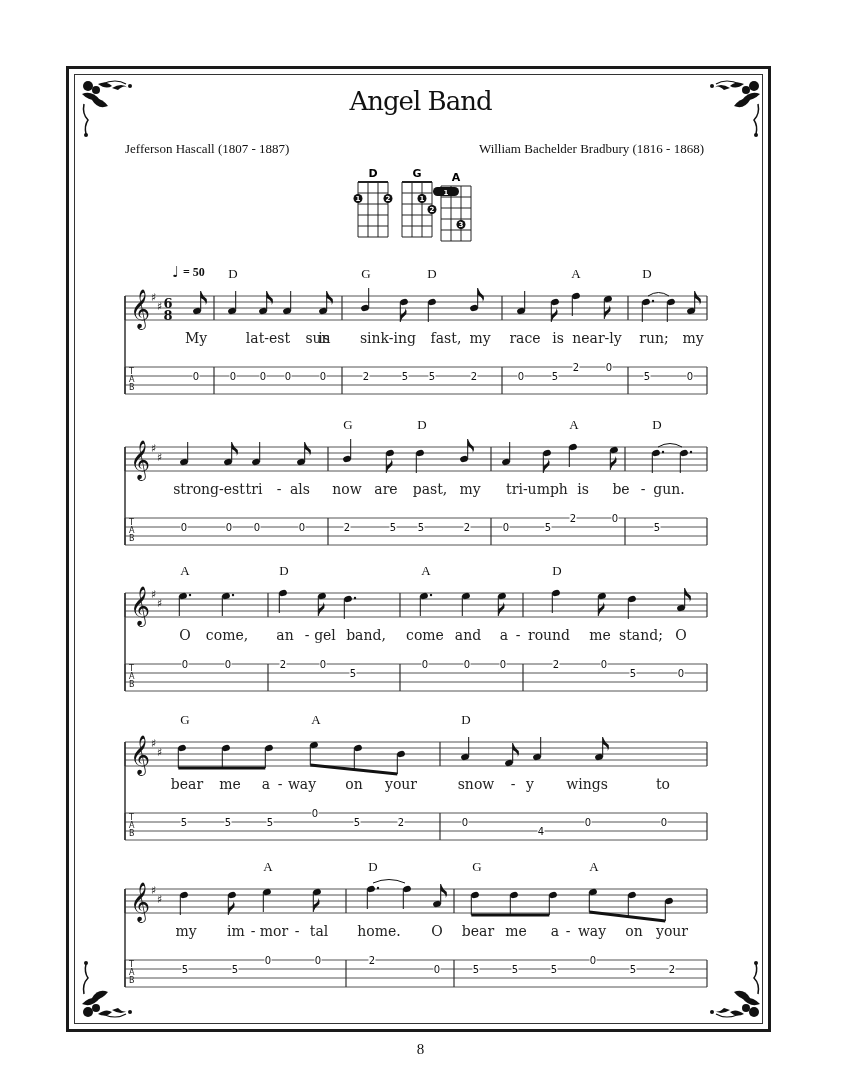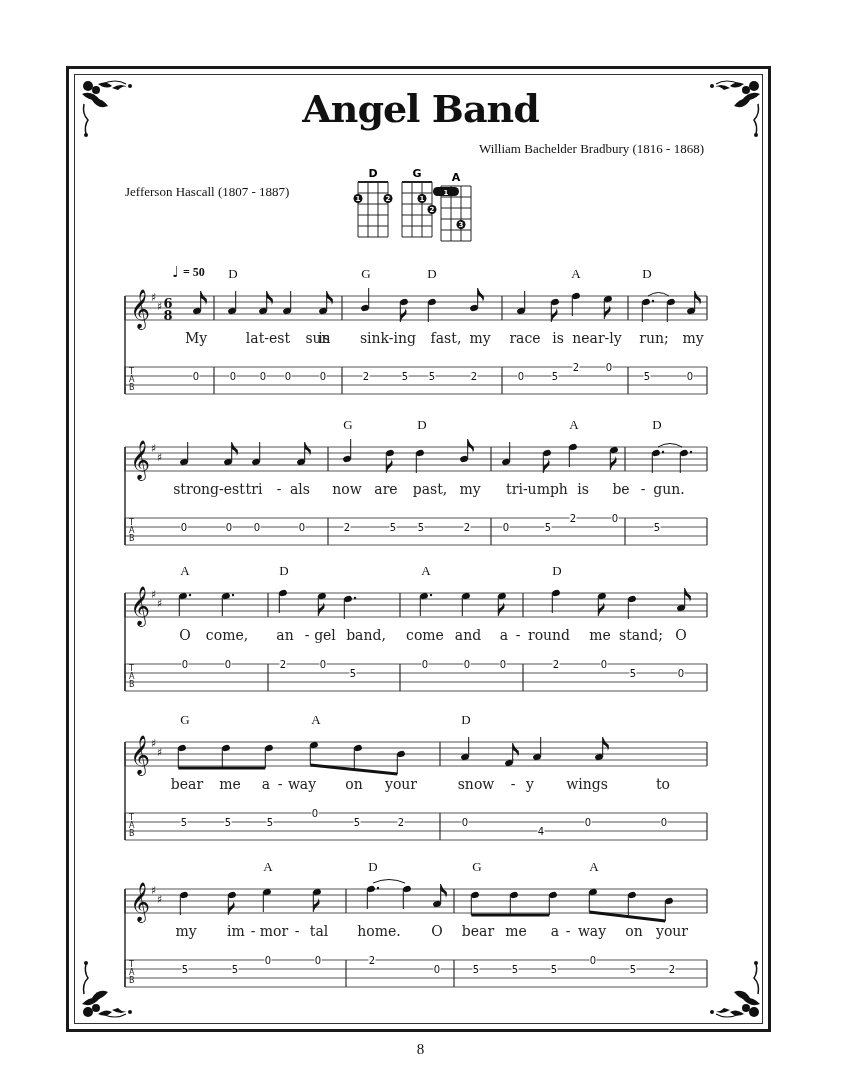--- a/index.html
+++ b/index.html
@@ -1,21 +1,21 @@
 <!DOCTYPE html>
 <html><head>
 <meta charset="utf-8">
 <style>
   html, body { margin: 0; padding: 0; background: #ffffff; }
   body { width: 841px; height: 1089px; position: relative; overflow: hidden; font-family: "DejaVu Serif", serif; color: #111; }
   .frame-outer { position: absolute; left: 66px; top: 66px; width: 699px; height: 960px; border: 3px solid #1a1a1a; box-sizing: content-box; }
   .frame-inner { position: absolute; left: 74px; top: 74px; width: 687px; height: 948px; border: 1px solid #333; }
-  .title { position: absolute; left: 0; width: 841px; top: 86px; text-align: center; font-family: "DejaVu Serif", serif; font-weight: bold; font-size: 38px; letter-spacing: -1px; }
+  .title { position: absolute; left: 0; width: 841px; top: 86px; text-align: center; font-family: "DejaVu Serif", serif; font-weight: normal; font-size: 26px; letter-spacing: -1px; }
   .credit { position: absolute; top: 141px; font-family: "Liberation Serif", serif; font-size: 13px; }
-  .credit.left { left: 125px; margin-top: 43px; }
+  .credit.left { left: 125px; }
   .credit.right { right: 137px; }
   .page-num { position: absolute; left: 0; width: 841px; top: 1041px; text-align: center; font-family: "Liberation Serif", serif; font-size: 15px; }
   svg { position: absolute; left: 0; top: 0; overflow: visible; }
   .corner { position: absolute; width: 60px; height: 70px; }
 </style>
 </head>
 <body>
 
 <div class="frame-outer"></div>
 <div class="frame-inner"></div>

